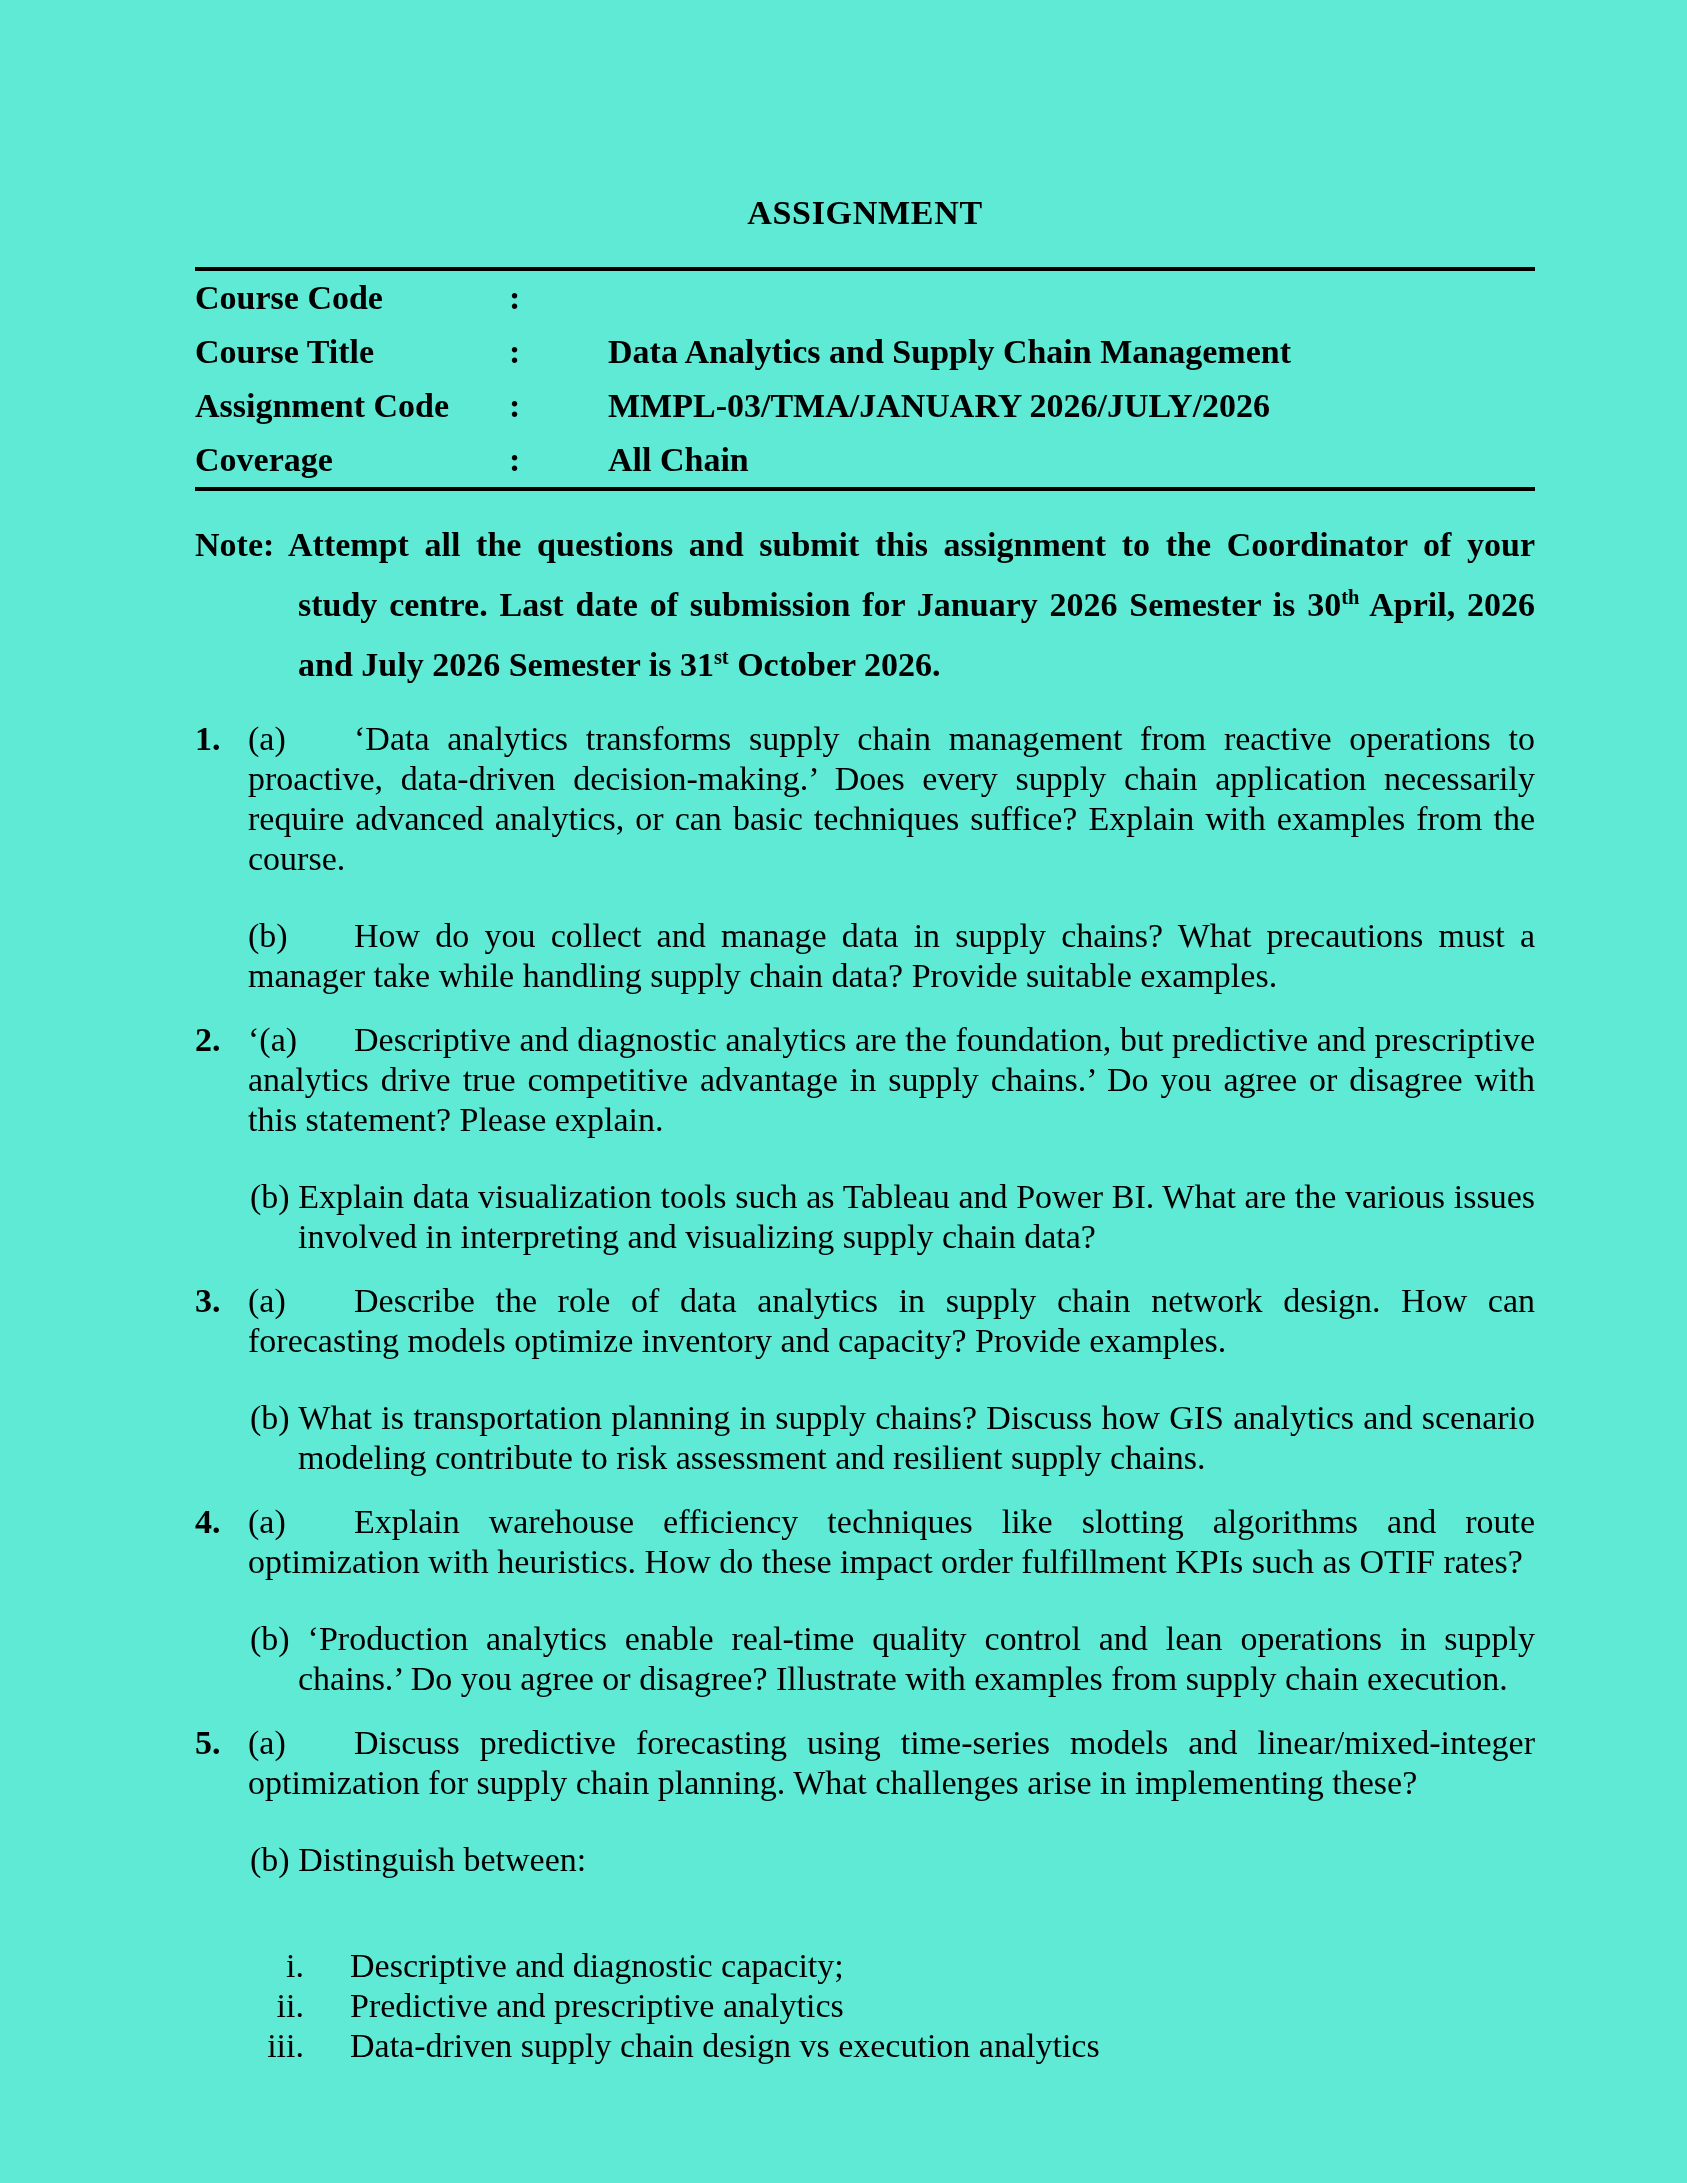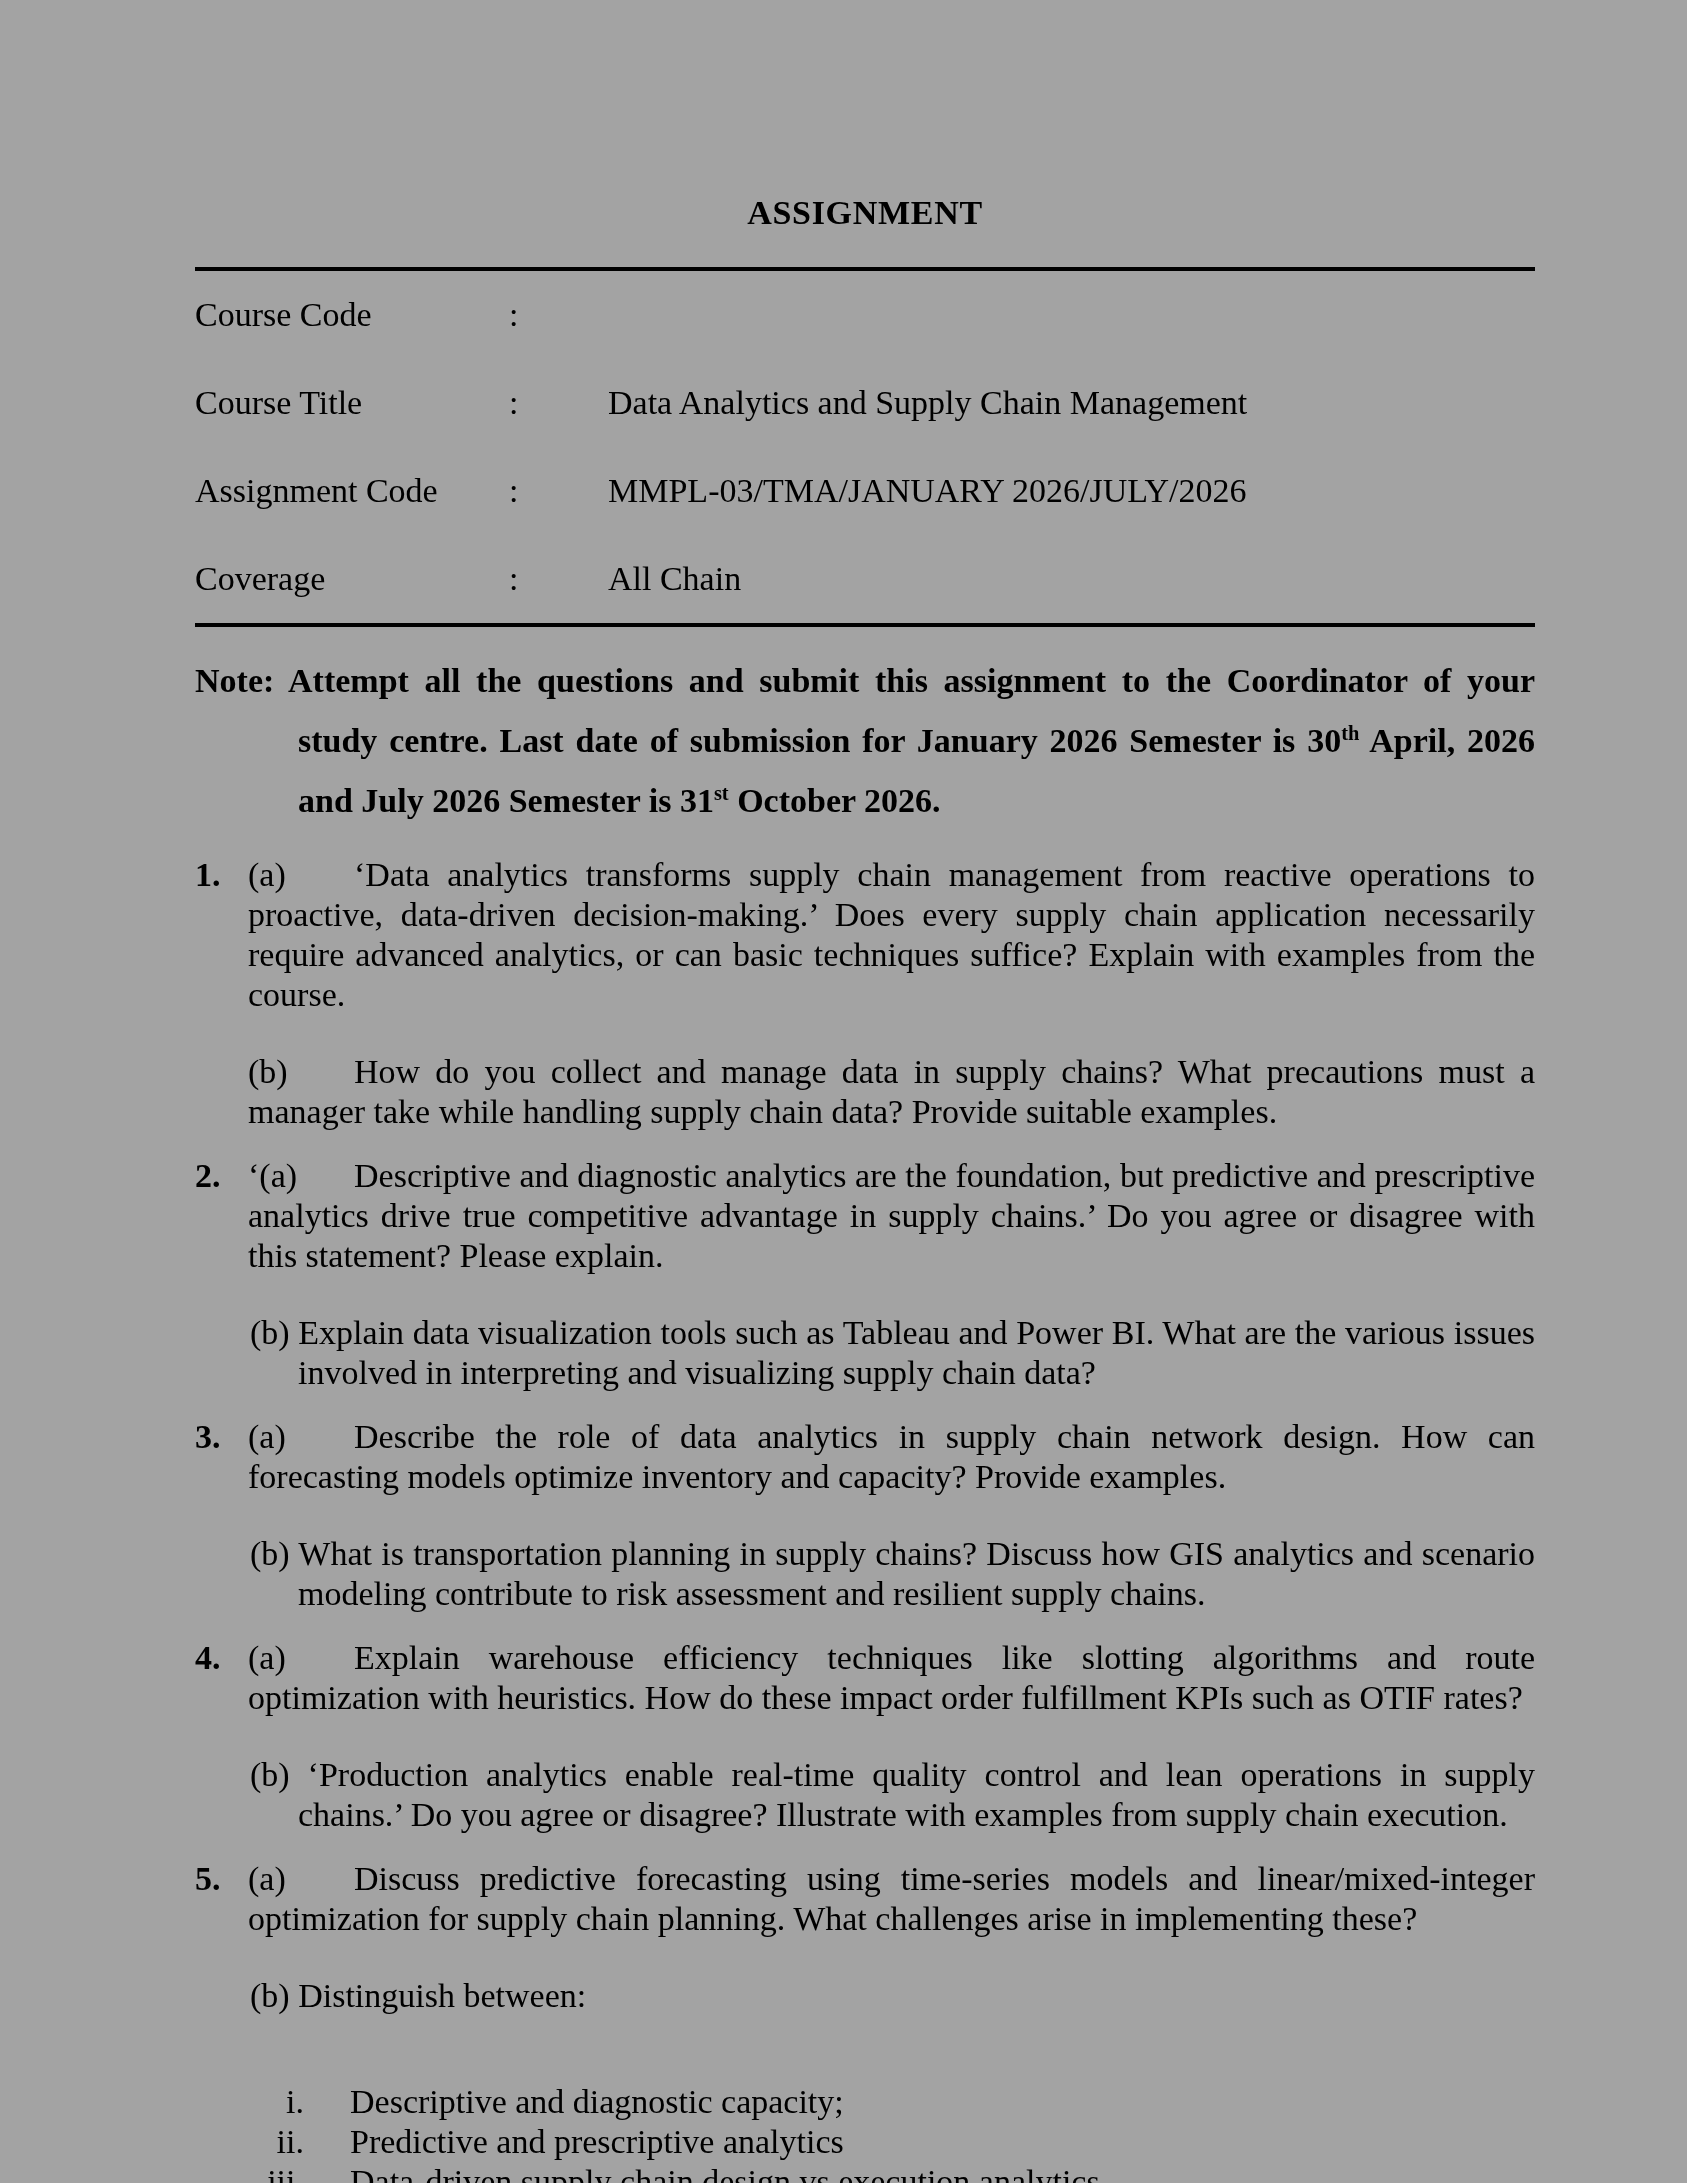--- a/index.html
+++ b/index.html
@@ -5,21 +5,21 @@
   html, body {
     margin: 0;
     padding: 0;
     background: #ffffff;
   }
   .page {
     position: relative;
     width: 1687px;
     height: 2183px;
     box-sizing: border-box;
-    background: #a3a3a3;
+    background: #5eead4;
     color: #000000;
     font-family: "Liberation Serif", "DejaVu Serif", serif;
     font-size: 34px;
     padding: 0 152px 0 195px;
     overflow: hidden;
   }
   .doc-title {
     margin-top: 193px;
     text-align: center;
     font-weight: bold;
@@ -27,22 +27,22 @@
     letter-spacing: 0.7px;
   }
   
   .header-table {
     margin-top: 34px;
     border-top: 4px solid #000000;
     border-bottom: 4px solid #000000;
   }
   .trow {
     display: flex;
-    padding: 25px 0;
-    font-weight: normal;
+    padding: 8px 0;
+    font-weight: bold;
     line-height: 38px;
   }
   .trow .tlabel { width: 314px; flex: 0 0 314px; }
   .trow .tsep   { width: 99px; flex: 0 0 99px; }
   .trow .tvalue { flex: 1 1 auto; }
   
   .note {
     margin-top: 24px;
     font-weight: bold;
   }

